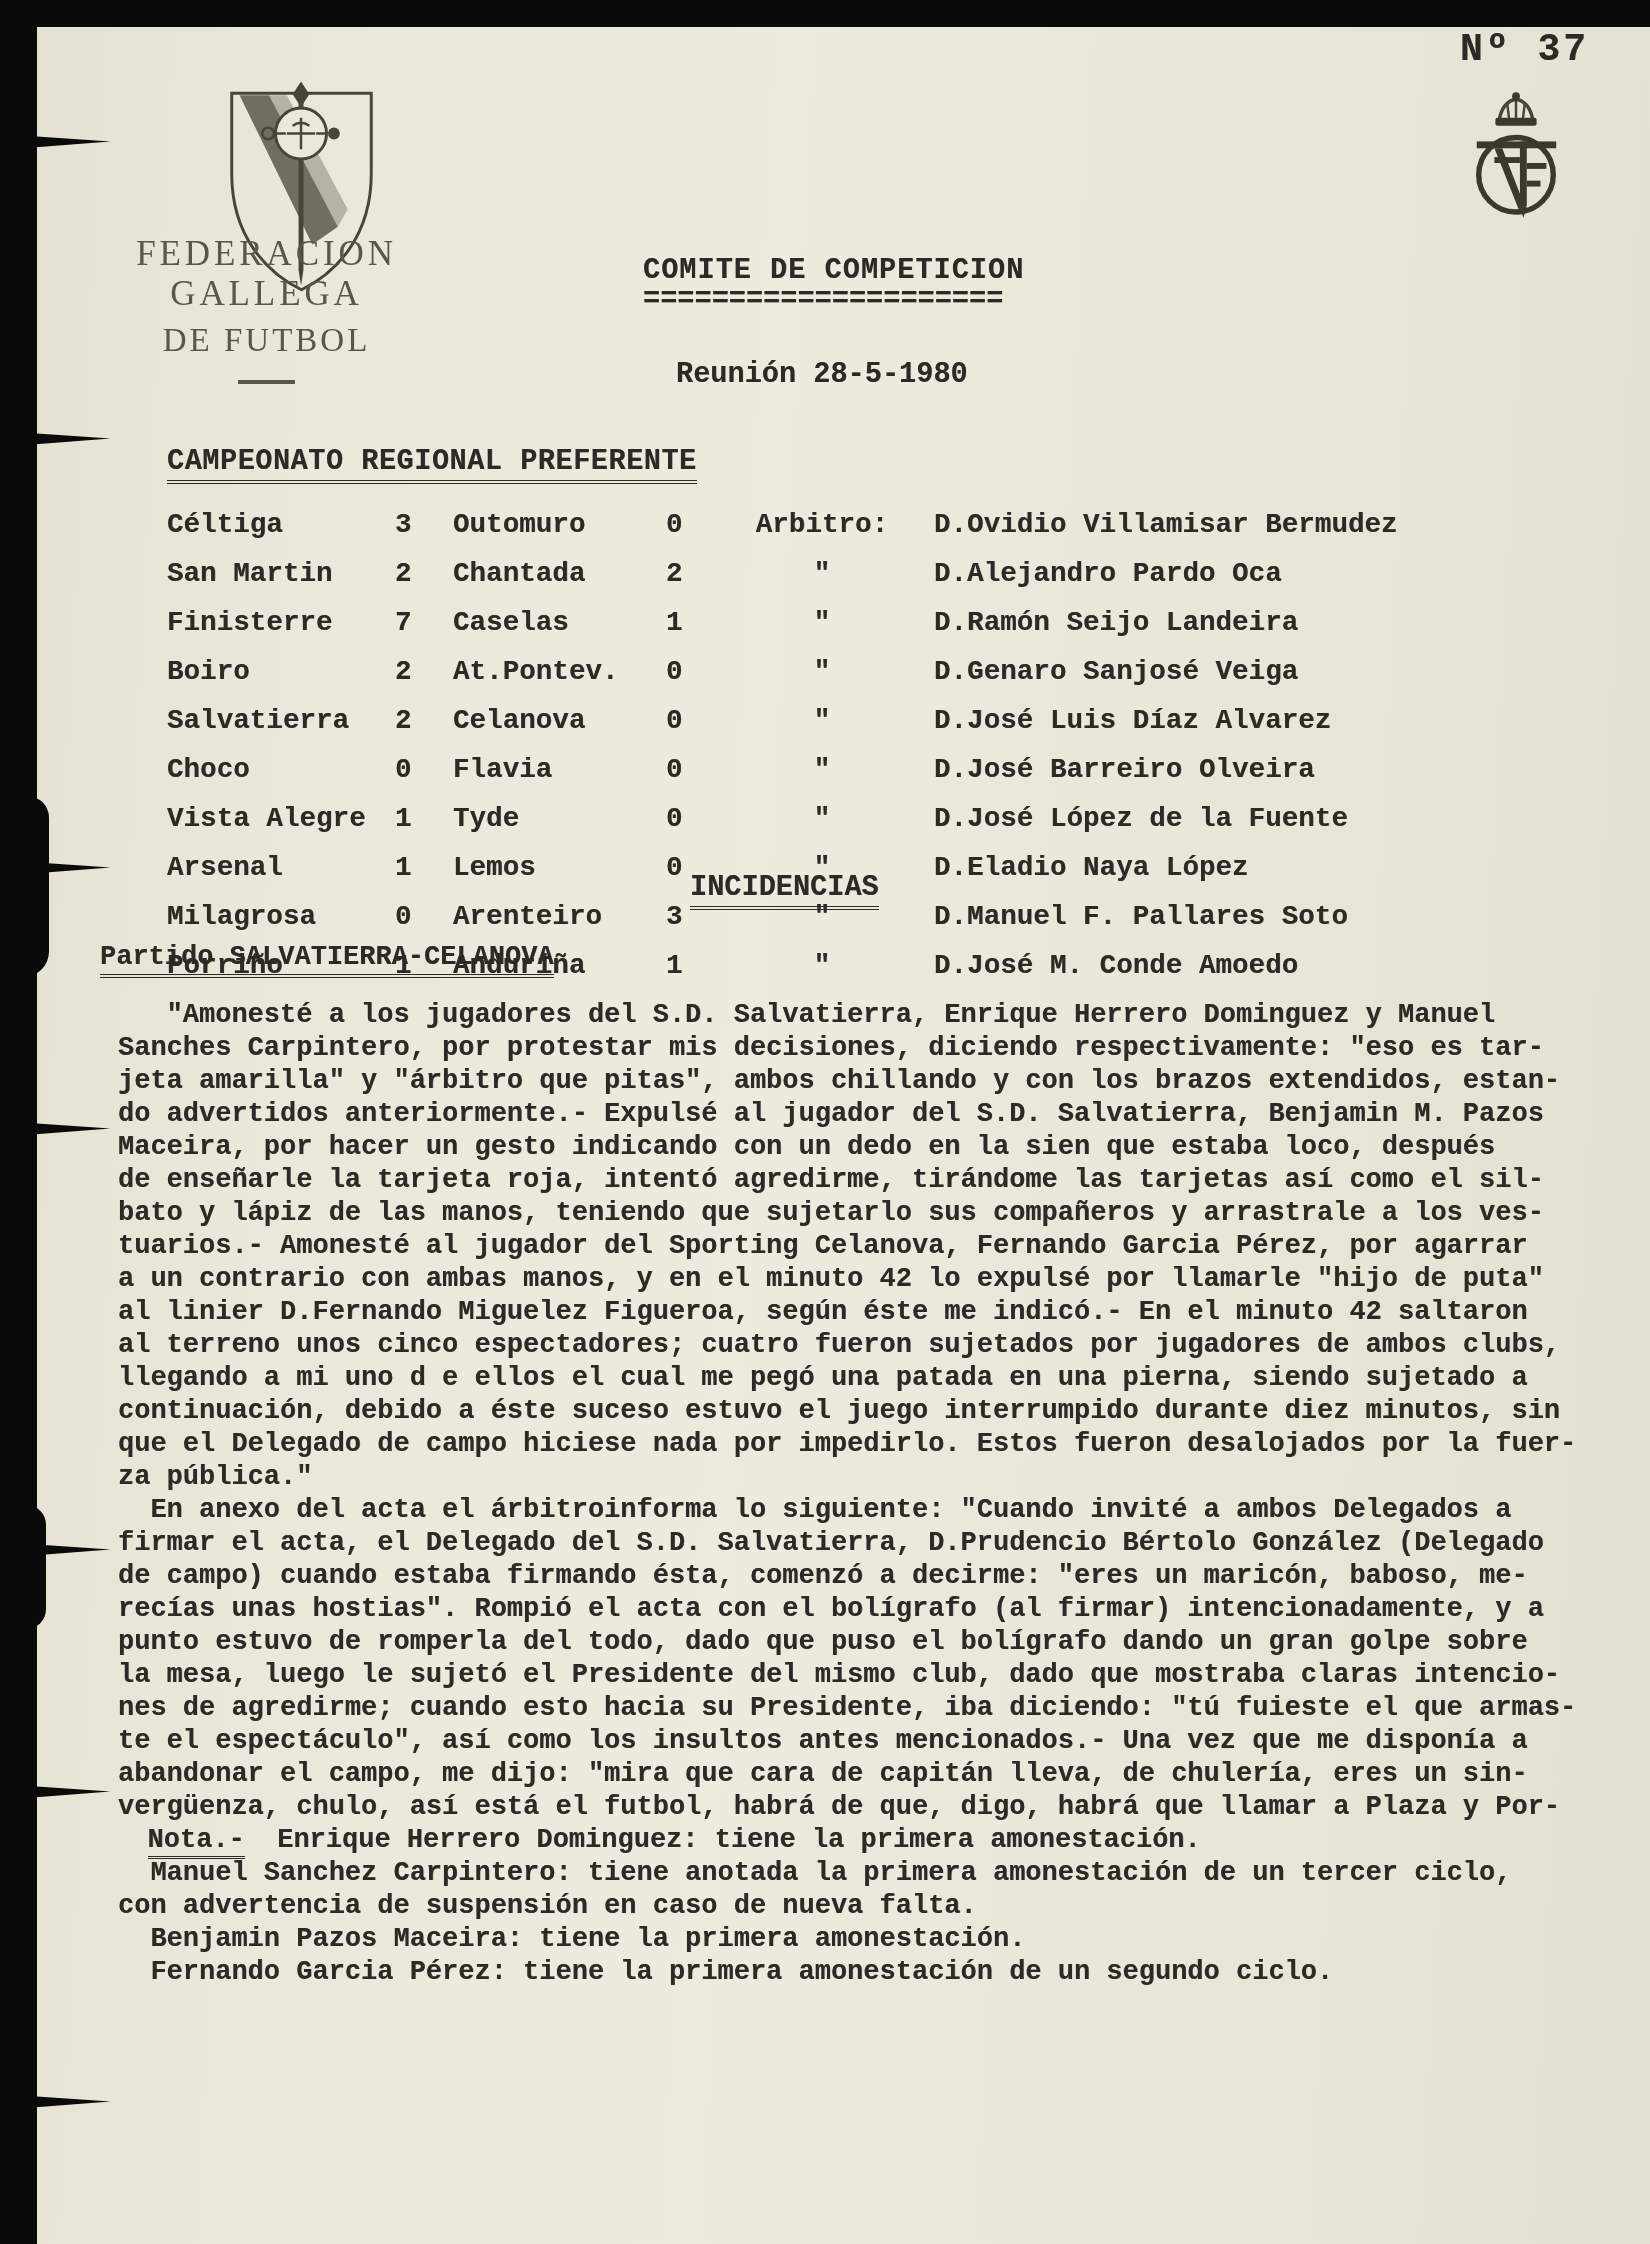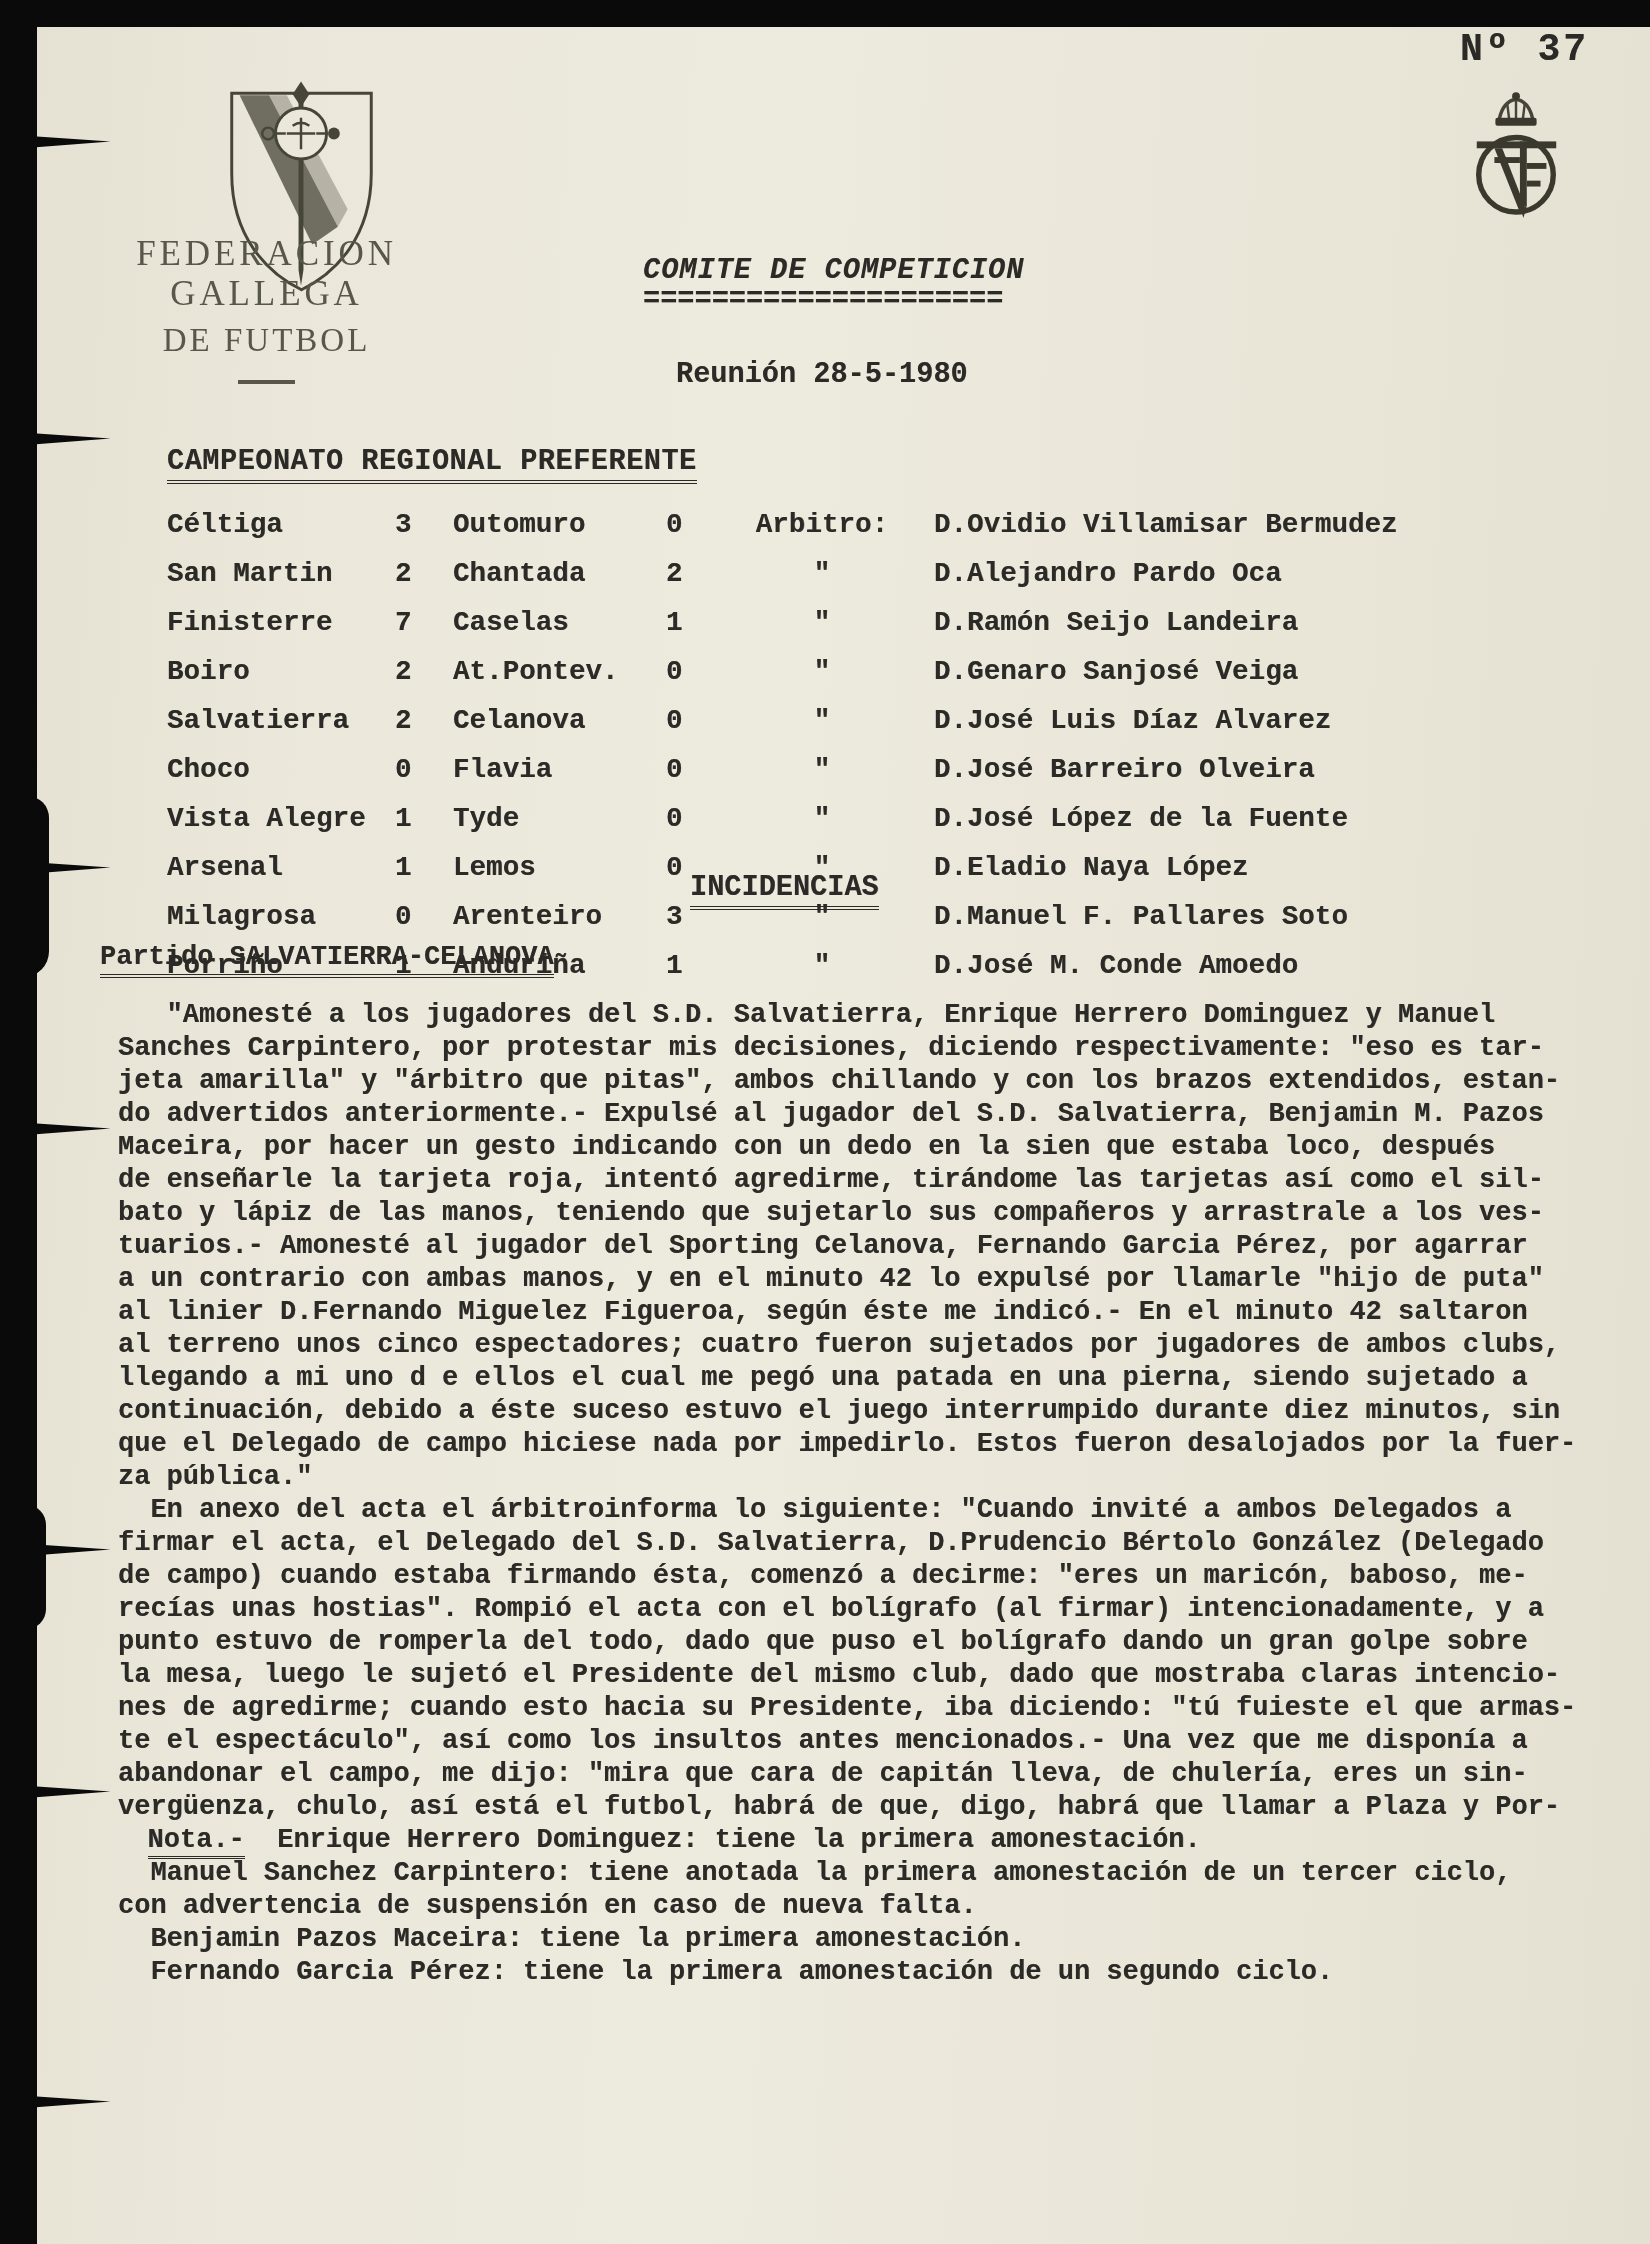--- a/index.html
+++ b/index.html
@@ -21,21 +21,21 @@
   .spike { position:absolute; left:29.6px; width:81px; height:11.8px; background:#0a0a0a;
            clip-path:polygon(0 0,100% 46%,0 100%); }
   
   .doc-number { position:absolute; left:1460px; top:27.6px; font-size:38px; letter-spacing:3px; }
   .org { position:absolute; left:39px; top:234px; width:455px; text-align:center;
          font-family:"Liberation Serif","DejaVu Serif",serif; color:#59574a; }
   .org-line1 { font-size:35px; letter-spacing:3.9px; }
   .org-line2 { font-size:33px; letter-spacing:3px; margin-top:8px; }
   .org-rule { width:57px; height:3.9px; background:#59574a; margin:20.7px auto 0 auto; }
   .committee { position:absolute; left:643px; top:254px; text-align:left; }
-  .committee-title { font-size:28.6px; font-weight:700; letter-spacing:1px;font-style:italic; }
+  .committee-title { font-size:28.6px; font-weight:700; letter-spacing:1px; }
   .committee-eq { font-size:28.6px; font-weight:700; letter-spacing:0; margin-top:-3.9px; }
   .meeting { position:absolute; left:676px; top:358px; font-size:28.6px; }
   
   .section-heading { position:absolute; left:167px; top:445px; font-size:28.6px; font-weight:700;
                      letter-spacing:0.5px; border-bottom:4.9px double #2b2a26; padding-bottom:2px; }
   .results-grid { position:absolute; left:167px; top:508px; width:1281px;
                   display:grid; grid-template-columns:212px 42px 197px 44px 192px 1fr;
                   font-size:27.6px; line-height:33px;gap:16px; }
   .results-grid .arb { text-align:center; }
   

